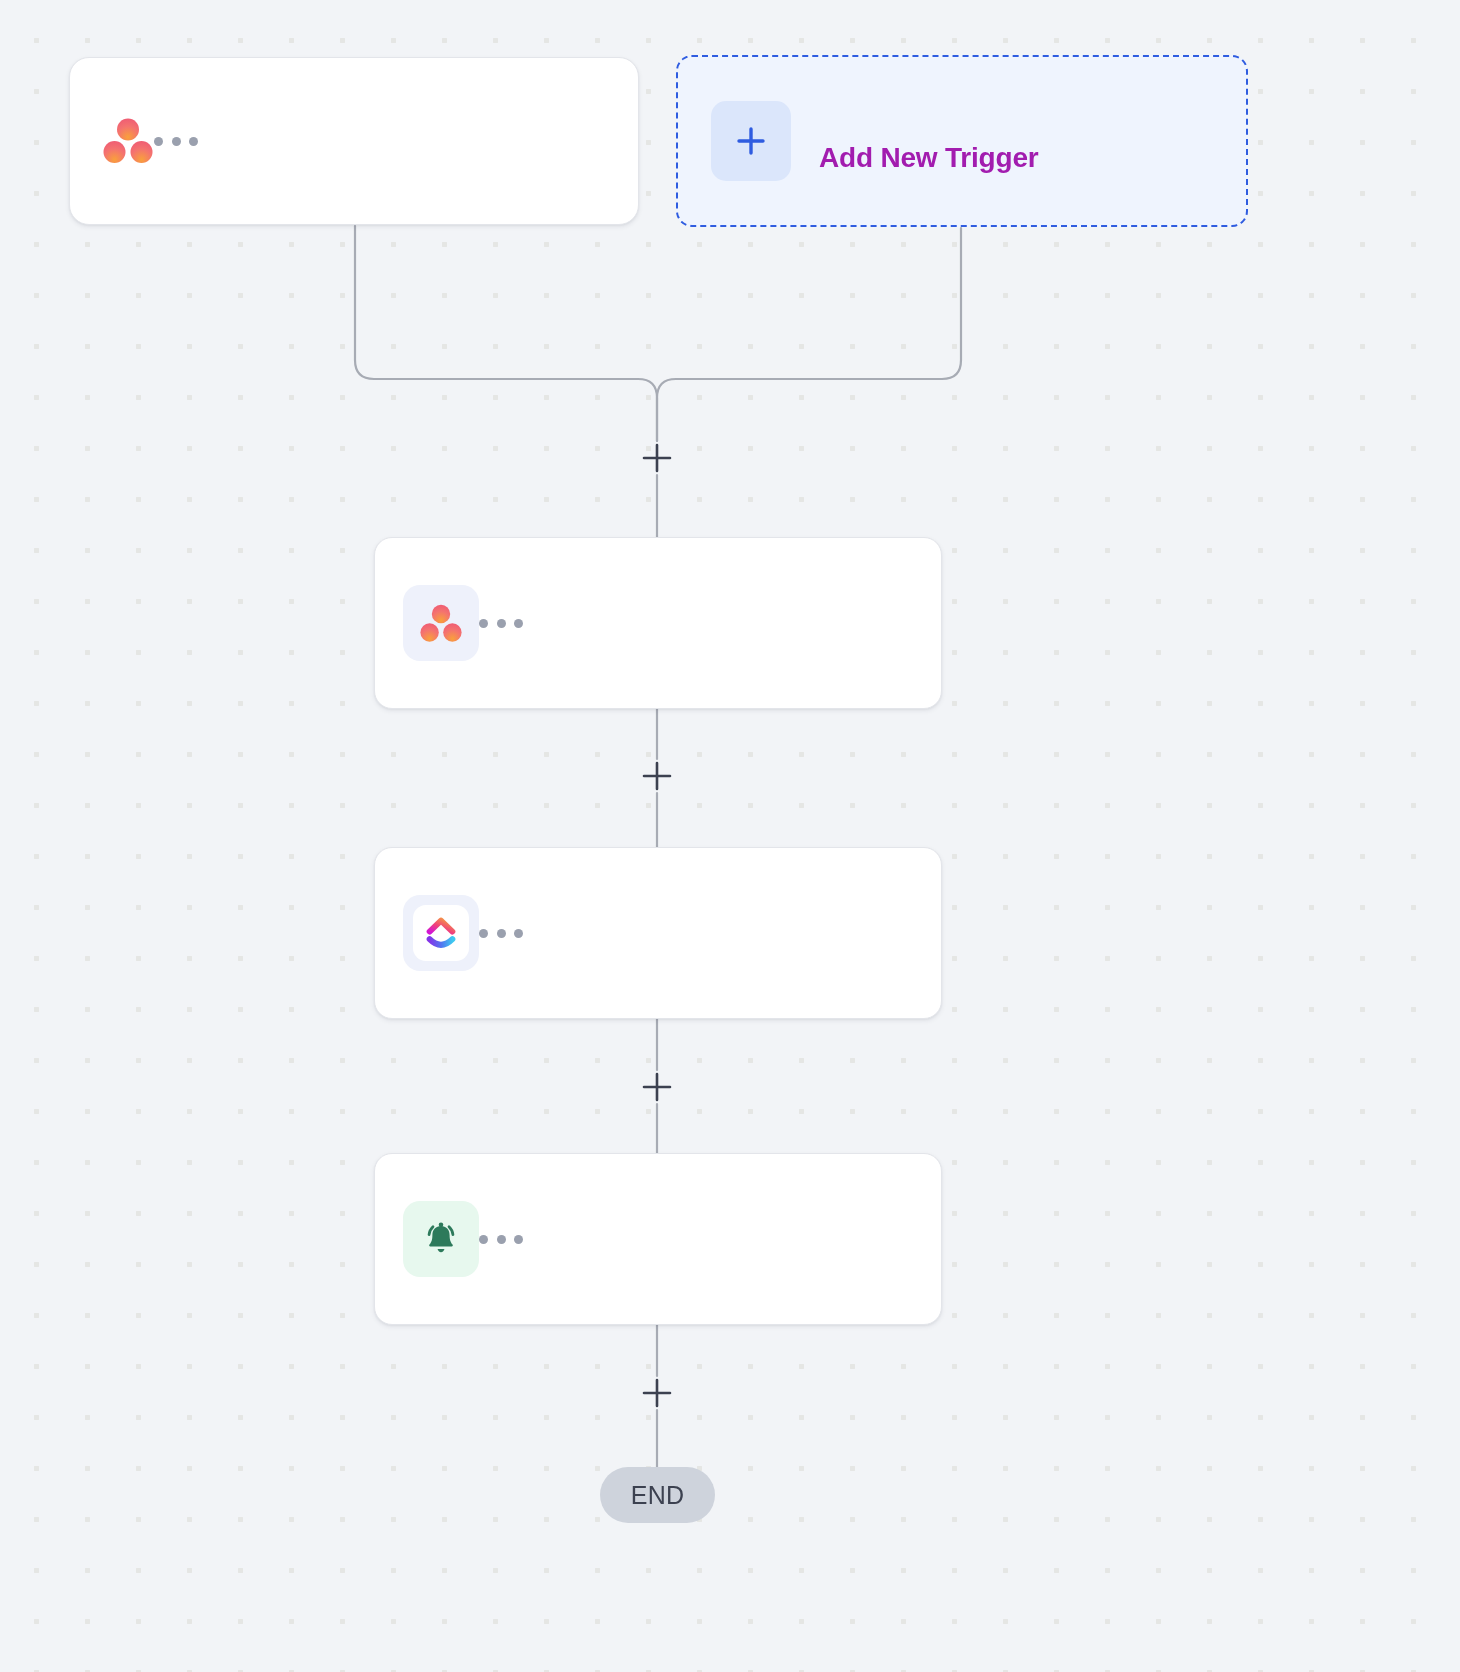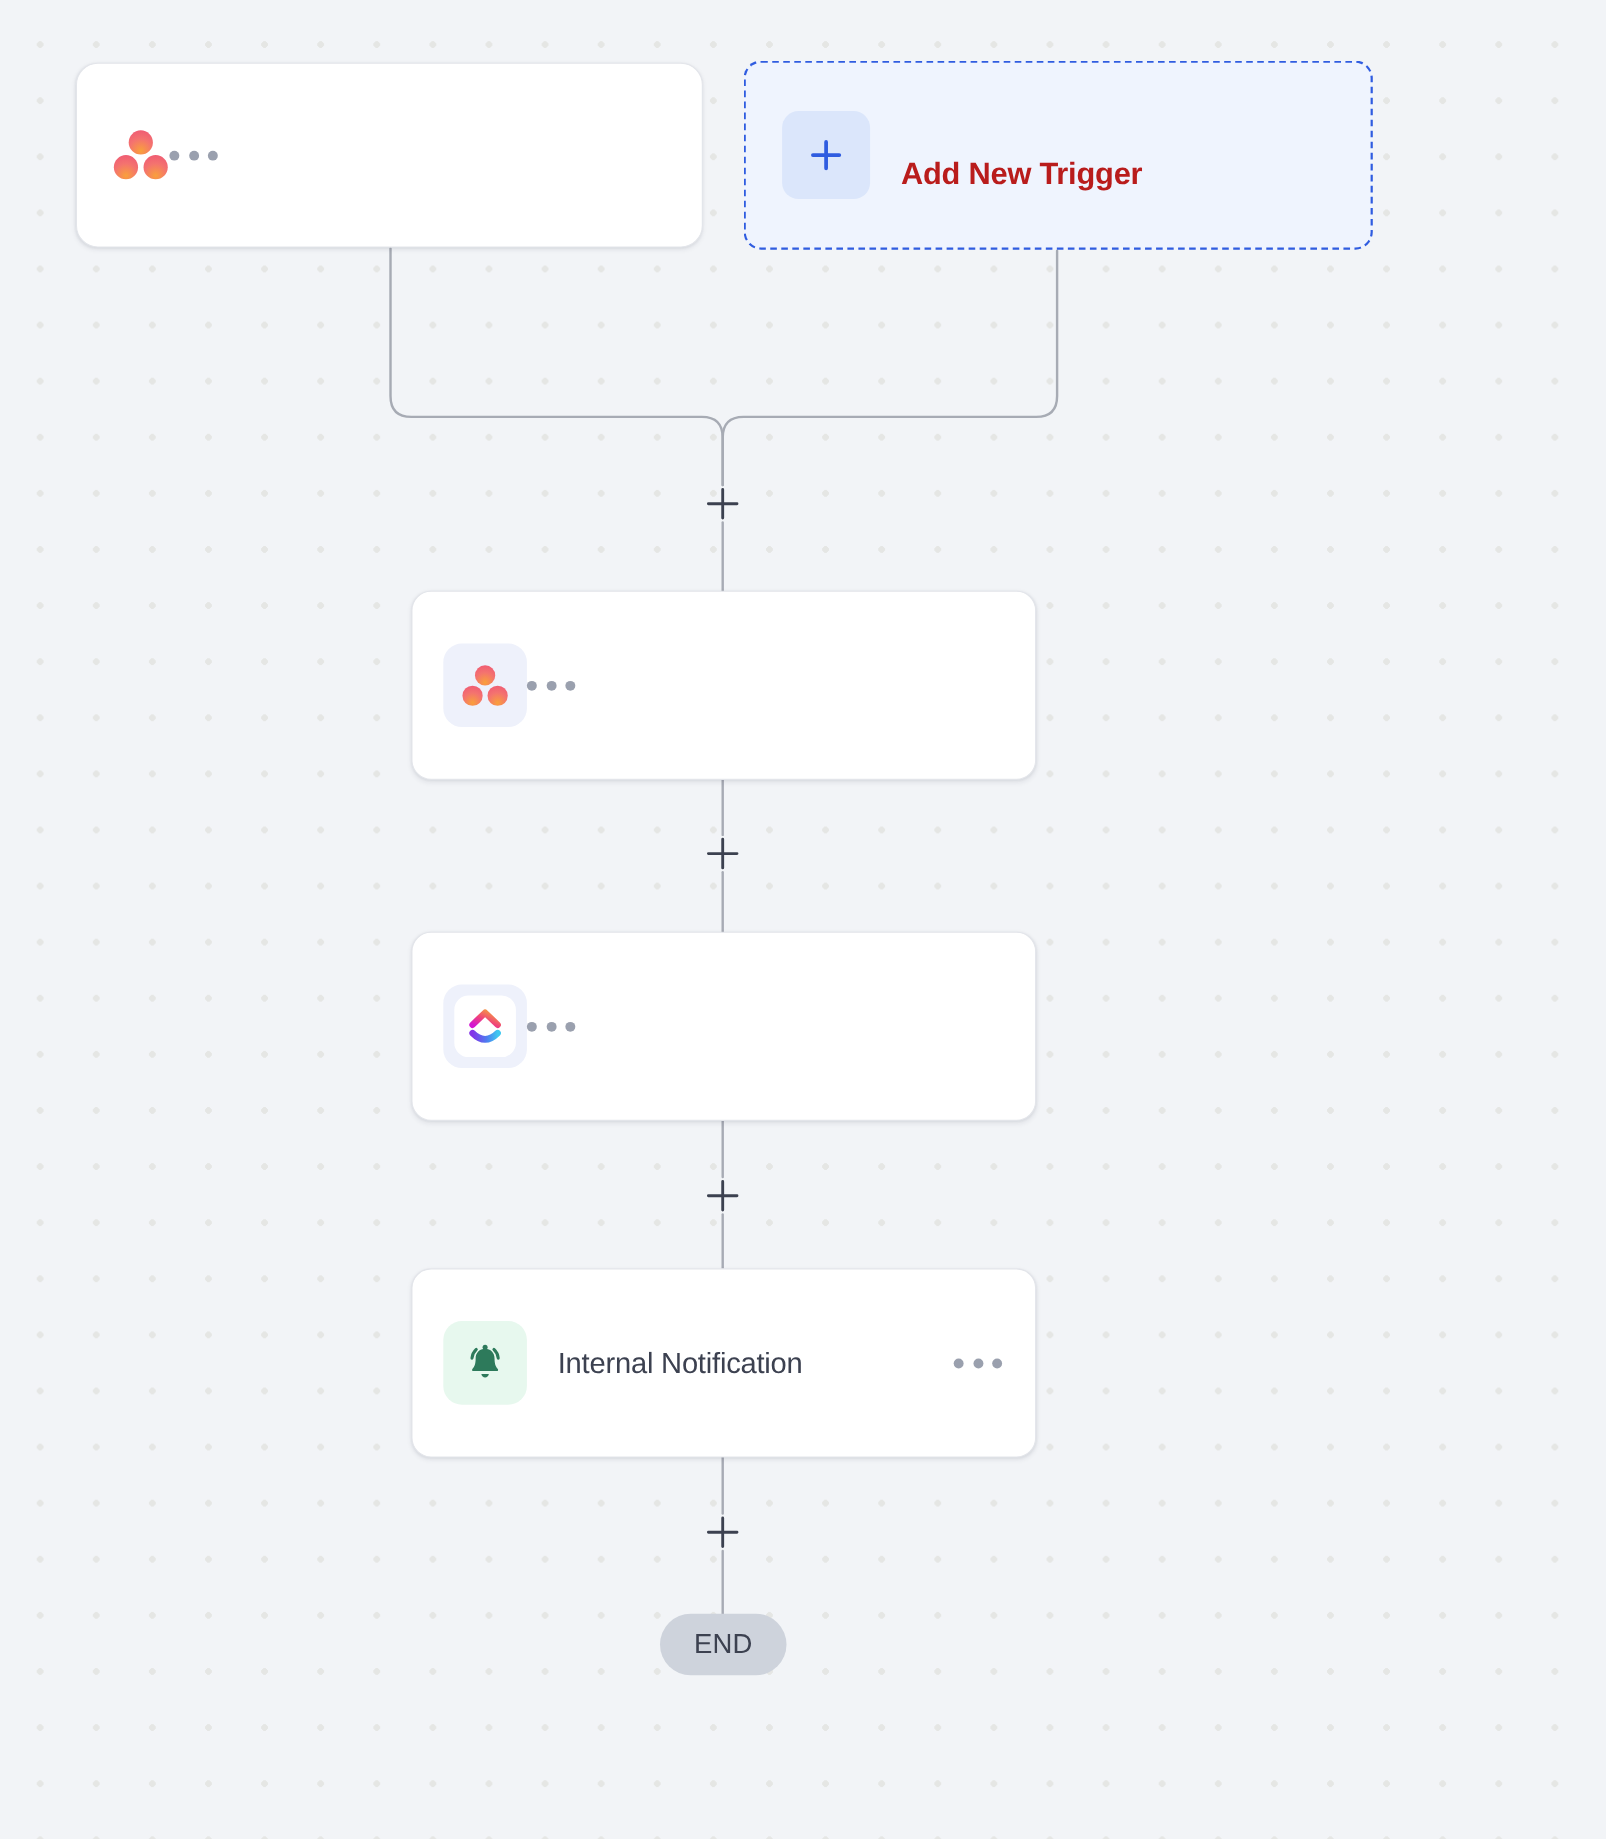--- a/index.html
+++ b/index.html
@@ -125,21 +125,21 @@
     background: #dbe6fb;
     display: flex;
     align-items: center;
     justify-content: center;
   }
 
   .add-label {
     margin-left: 28px;
     font-size: 28px;
     font-weight: 700;
-    color: #b91c1c;
+    color: #a21caf;
     letter-spacing: -.2px;
     margin-top: 33px;
   }
 
   
   .step-card {
     left: 374px;
     width: 568px;
     height: 172px;
     padding: 0 30px 0 28px;
@@ -351,21 +351,20 @@
       <svg viewBox="0 0 44 44" width="42" height="42" xmlns="http://www.w3.org/2000/svg">
         <g fill="none" stroke="#2d7a5b" stroke-width="2.9" stroke-linecap="round">
           <path d="M9.5 17.5 A13 13 0 0 1 13.6 9.2"></path>
           <path d="M34.5 17.5 A13 13 0 0 0 30.4 9.2"></path>
         </g>
         <path d="M22 8.5 c-5.3 0-9 4-9 9.2 0 6.2-1.6 8.2-3.1 10 -0.7.8-.2 2.1.9 2.1h22.4c1.1 0 1.6-1.3.9-2.1 -1.5-1.8-3.1-3.8-3.1-10 0-5.2-3.7-9.2-9-9.2z" fill="#2d7a5b"></path>
         <path d="M18.4 32.6 h7.2 c-.4 2.1-1.9 3.4-3.6 3.4 -1.7 0-3.2-1.3-3.6-3.4z" fill="#2d7a5b"></path>
         <circle cx="22" cy="7.2" r="2.4" fill="#2d7a5b"></circle>
       </svg>
     </span>
-    <span class="step-label">Internal Notification</span>
     <div class="kebab">
       <span></span>
         <span></span>
         <span></span>
     </div>
   </div>
 
   <div id="end-pill">
     <span>END</span>
   </div>

